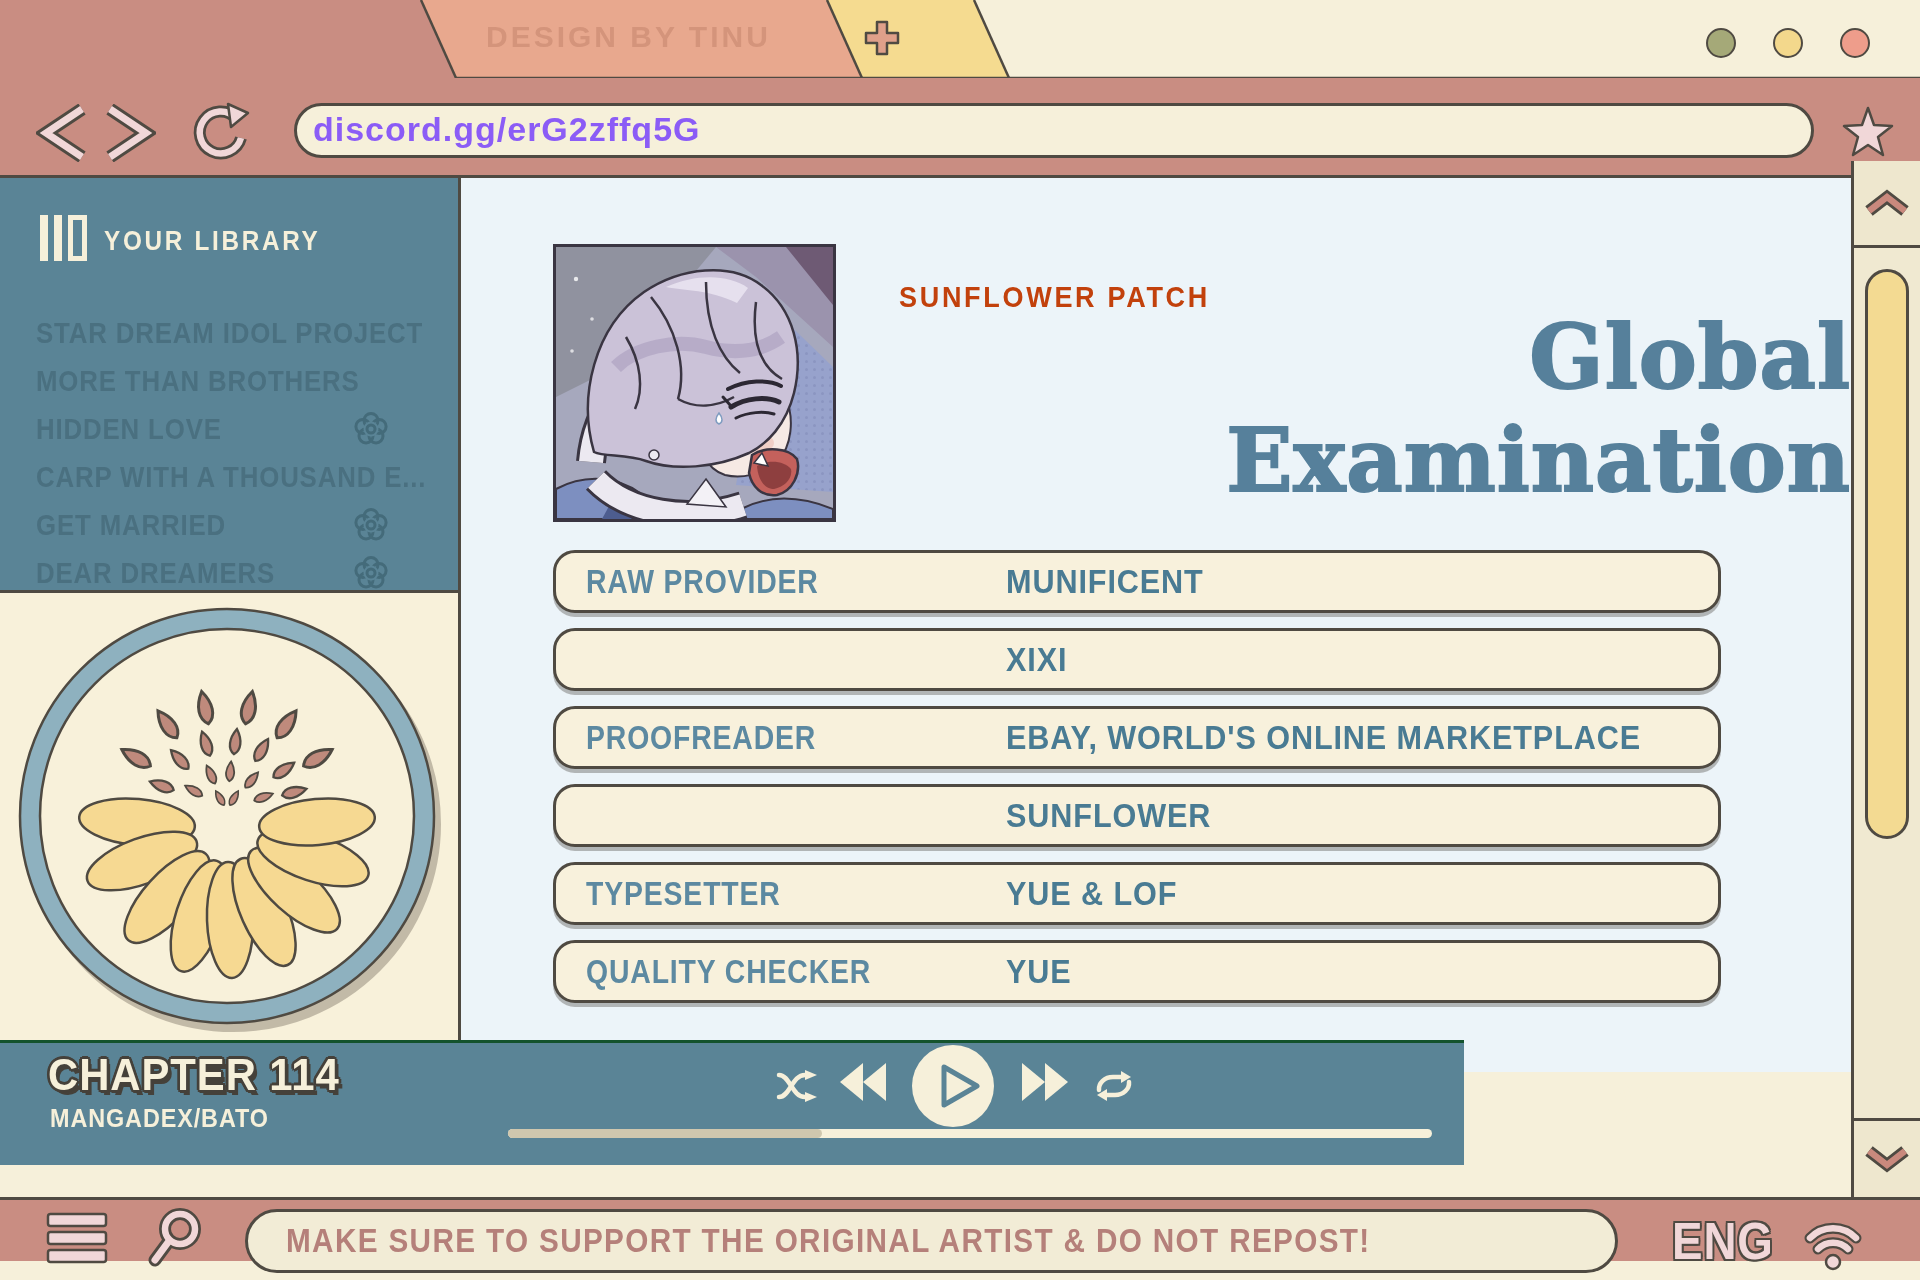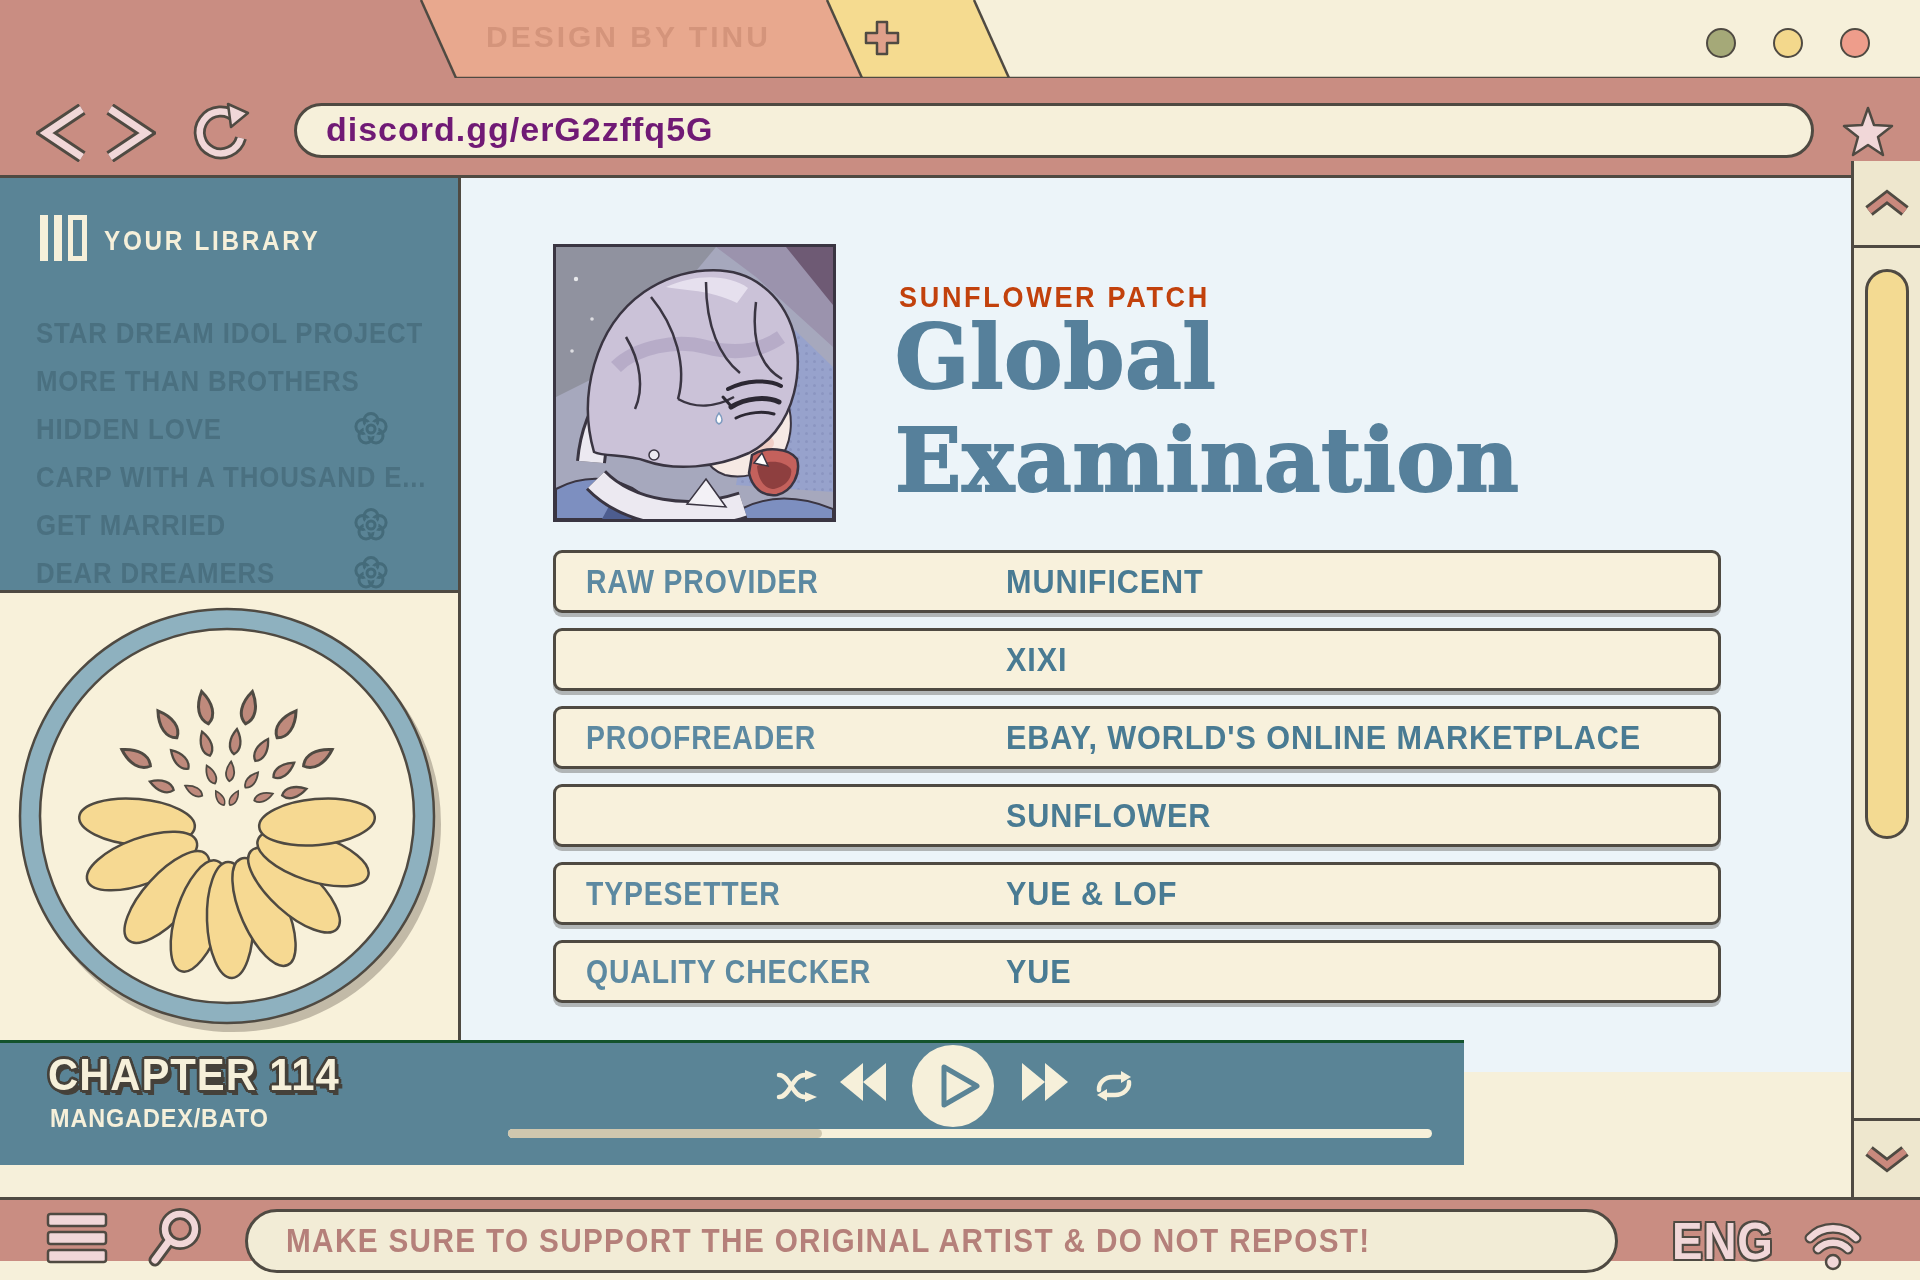--- a/index.html
+++ b/index.html
@@ -13,42 +13,42 @@
   
   #topbar{left:0;top:0;width:1920px;height:78px;background:#c98d82;}
   #tabs-svg{left:0;top:0;}
   #tab-watermark{left:486px;top:20px;font-size:30px;font-weight:bold;letter-spacing:3px;color:#d4947b;}
   .win-dot{width:26px;height:26px;border-radius:50%;border:2px solid #4f4a42;top:28px;}
 
   #navbar{left:0;top:78px;width:1920px;height:100px;background:#c98d82;
           border-bottom:3px solid #4f4a42;box-sizing:border-box;}
   #url-bar{left:294px;top:103px;width:1520px;height:55px;background:#f6f0da;
            border:3px solid #4f4a42;border-radius:29px;box-sizing:border-box;}
-  #url-text{left:326px;top:110px;font-size:34px;font-weight:bold;letter-spacing:1px;color:#701a75;}
+  #url-text{left:313px;top:110px;font-size:34px;font-weight:bold;letter-spacing:1px;color:#8b5cf6;}
 
   
   #sidebar{left:0;top:178px;width:461px;height:412px;background:#5a8496;
            border-right:3px solid #4f4a42;box-sizing:border-box;}
   #library-title{left:104px;top:226px;font-size:27px;letter-spacing:3px;color:#f6f0da;font-weight:600;}
   .side-item{left:0;width:458px;height:40px;}
   .side-item-label{position:absolute;left:36px;top:0;line-height:40px;font-size:30px;
                    letter-spacing:1px;color:#4a7080;font-weight:600;white-space:nowrap;}
   .gear{position:absolute;left:353px;top:2px;}
 
   #side-panel{left:0;top:590px;width:461px;height:482px;background:#f8f1da;
               border-right:3px solid #4f4a42;border-top:3px solid #4f4a42;box-sizing:border-box;}
 
   
   #main{left:461px;top:178px;width:1390px;height:894px;background:#ecf4f9;}
   #cover{left:92px;top:66px;width:277px;height:272px;border:3px solid #3a3542;}
   #series-group{left:438px;top:102px;font-size:30px;font-weight:600;letter-spacing:3px;color:#c2410c;}
   #series-title{left:434px;top:128px;font-size:87px;font-weight:bold;color:#56809b;
-                font-family:"DejaVu Serif",serif;-webkit-text-stroke:2px #56809b;letter-spacing:1px;}
+                font-family:"DejaVu Serif",serif;-webkit-text-stroke:2px #56809b;letter-spacing:1px;text-align:right;}
   .credit-row{left:92px;width:1168px;height:63px;background:#f8f1dc;border:3px solid #4f4a42;
-              border-radius:9px;box-sizing:border-box;box-shadow:0 4px 0 rgba(70,64,56,.35);}
+              border-radius:22px;box-sizing:border-box;box-shadow:0 4px 0 rgba(70,64,56,.35);}
   .credit-role{position:absolute;left:30px;top:0;line-height:57px;font-size:33px;
                letter-spacing:1px;color:#5c89a1;font-weight:600;white-space:nowrap;}
   .credit-name{position:absolute;left:450px;top:0;line-height:57px;font-size:34px;
                letter-spacing:1px;color:#497b93;font-weight:bold;white-space:nowrap;}
 
   
   #scrollcol{left:1851px;top:161px;width:69px;height:1036px;background:#f0e9d1;
              border-left:3px solid #4f4a42;box-sizing:border-box;}
   #scroll-up-box{left:0;top:0;width:66px;height:87px;background:#eee7ce;
                  border-bottom:3px solid #4f4a42;box-sizing:border-box;}

